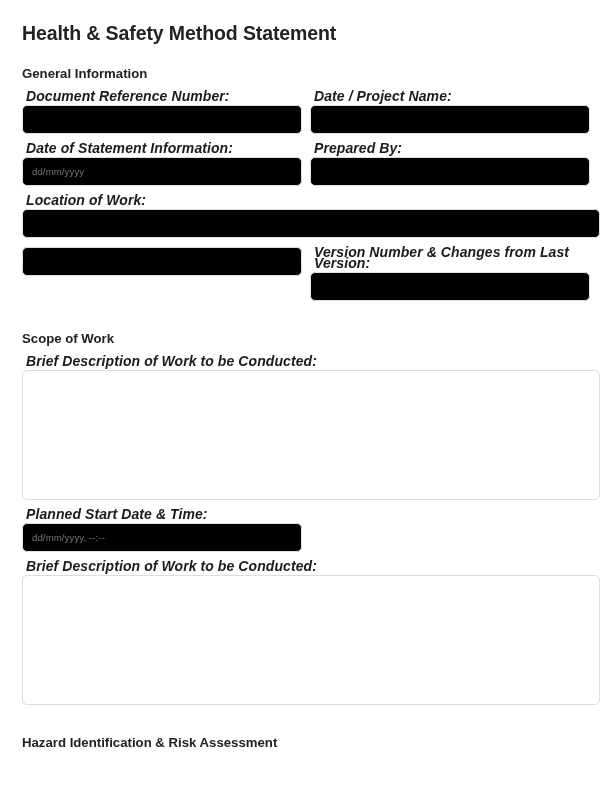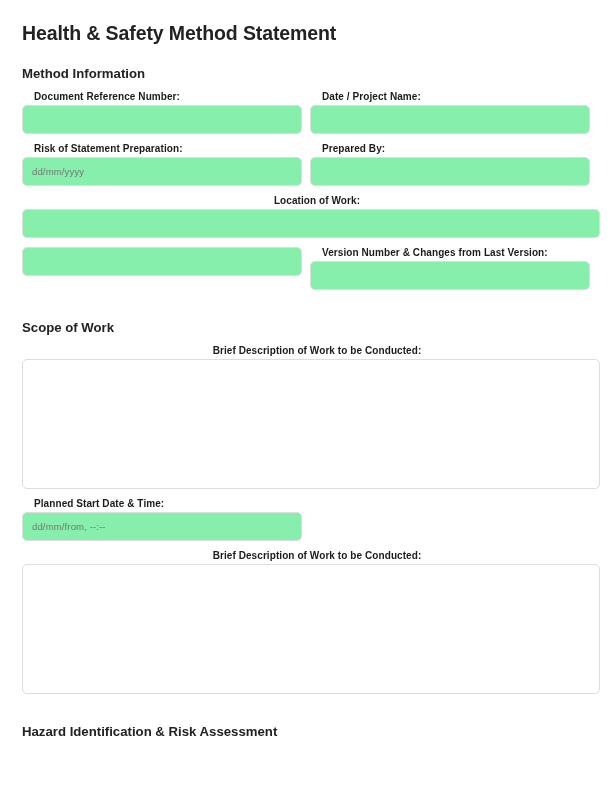--- a/index.html
+++ b/index.html
@@ -36,35 +36,36 @@
     font-size: 13.2px;
     font-weight: bold;
     color: #222222;
     line-height: 17px;
     margin: 0 0 9px 0;
   }
   .section-heading.spaced-top {
     margin-top: 29px;
   }
   .field-label {
-    font-size: 10px;
+    font-size: 14px;
     font-weight: bold;
     color: #1b1b1b;
     line-height: 11px;
     letter-spacing: 0.08px;
-    margin: 0 0 3px 12px;
+    margin: 0 0 3px 4px;
     display: block;
+    font-style: italic;
   }
   .field-box {
     box-sizing: border-box;
     width: 100%;
     height: 29px;
     border: 1px solid #dddddd;
     border-radius: 5px;
-    background: #86efac;
+    background: #000000;
     font-family: "Liberation Sans", sans-serif;
     font-size: 9.6px;
     color: #1a1a1a;
     padding: 0 9px;
     display: flex;
     align-items: center;
     outline: none;
   }
   .field-box .placeholder {
     color: #767676;
@@ -78,57 +79,56 @@
   }
   .grid-row > .field-group {
     width: 280px;
     flex: 0 0 280px;
   }
   .full-row {
     margin-bottom: 9px;
   }
   .full-row > .field-group {
     width: 100%;
-    text-align: center;
   }
   .textarea-box {
     box-sizing: border-box;
     width: 100%;
     height: 130px;
     border: 1px solid #dddddd;
     border-radius: 5px;
     background: #ffffff;
   }
   .textarea-box.short {
     height: 130px;
   }
 </style>
 </head>
 <body>
 
 <div class="page">
 
   <h1 class="doc-title">Health &amp; Safety Method Statement</h1>
 
-  <h2 class="section-heading">Method Information</h2>
+  <h2 class="section-heading">General Information</h2>
 
   <div class="grid-row">
     <div class="field-group">
       <label class="field-label">Document Reference Number:</label>
       <div class="field-box"></div>
     </div>
     <div class="field-group">
       <label class="field-label">Date / Project Name:</label>
       <div class="field-box"></div>
     </div>
   </div>
 
   <div class="grid-row">
     <div class="field-group">
-      <label class="field-label">Risk of Statement Preparation:</label>
+      <label class="field-label">Date of Statement Information:</label>
       <div class="field-box">
         <span class="placeholder">dd/mm/yyyy</span>
       </div>
     </div>
     <div class="field-group">
       <label class="field-label">Prepared By:</label>
       <div class="field-box"></div>
     </div>
   </div>
 
@@ -155,21 +155,21 @@
     <div class="field-group">
       <label class="field-label">Brief Description of Work to be Conducted:</label>
       <div class="textarea-box"></div>
     </div>
   </div>
 
   <div class="grid-row">
     <div class="field-group">
       <label class="field-label">Planned Start Date &amp; Time:</label>
       <div class="field-box">
-        <span class="placeholder">dd/mm/from, --:--</span>
+        <span class="placeholder">dd/mm/yyyy, --:--</span>
       </div>
     </div>
   </div>
 
   <div class="full-row">
     <div class="field-group">
       <label class="field-label">Brief Description of Work to be Conducted:</label>
       <div class="textarea-box short"></div>
     </div>
   </div>

